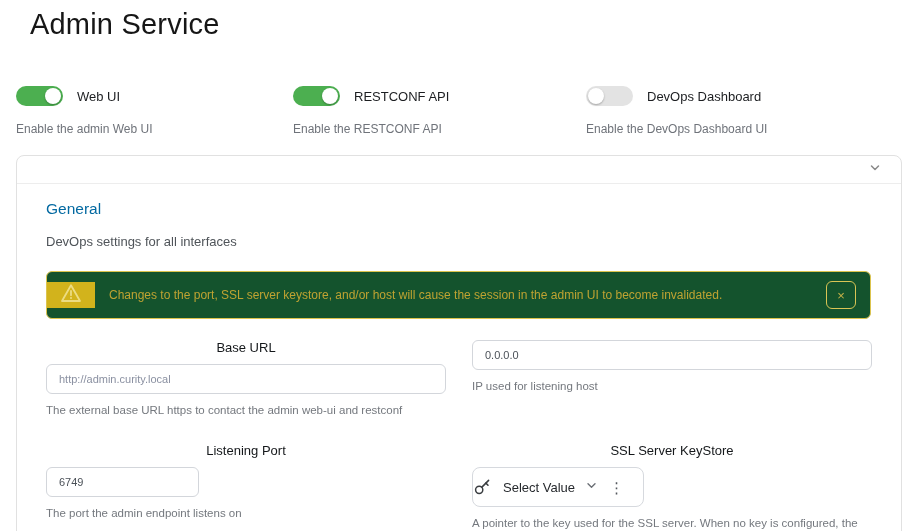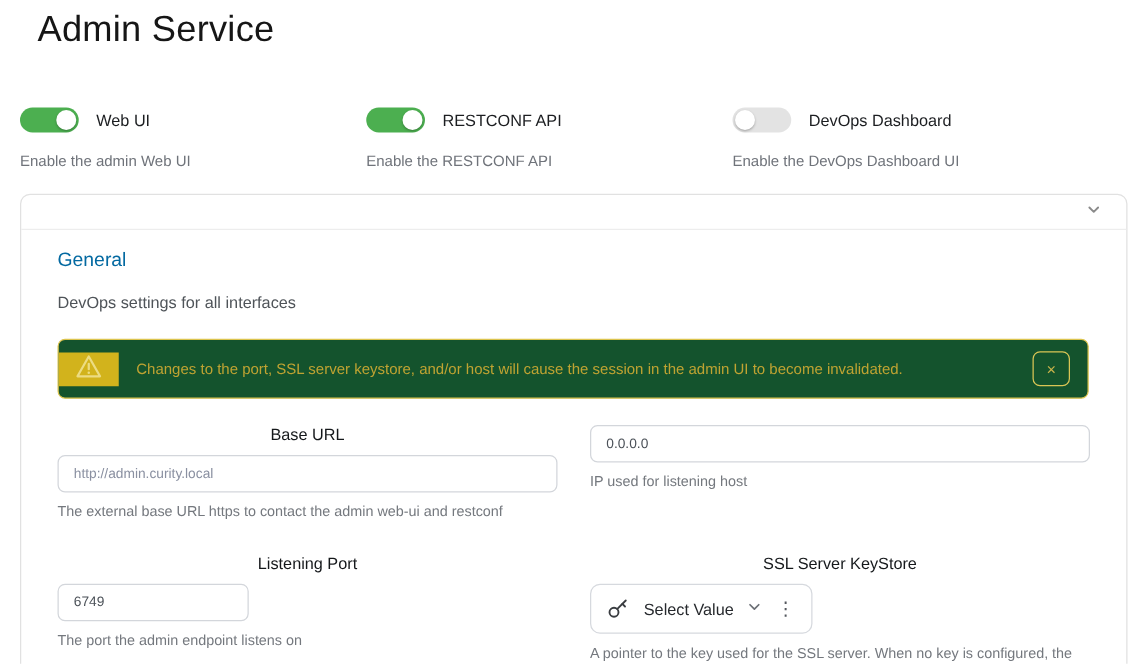--- a/index.html
+++ b/index.html
@@ -55,21 +55,21 @@
   .text-input { width:100%; height:30px; border:1px solid #d3d6db; border-radius:6px;
     padding:0 12px; font-size:11px; color:#4b5158; background:#fff;
     font-family:inherit; outline:none; }
   .text-input::placeholder { color:#8a90a1; opacity:1; }
   .port-input { width:153px; }
   .helper { margin-top:8px; font-size:11.5px; color:#74787e; line-height:1.5; }
 
   
   .select-btn { height:40px; min-width:172px; display:inline-flex; align-items:center;
     gap:10px; border:1px solid #d6d9de; border-radius:8px; background:#fff;
-    padding:0 12px; cursor:pointer; font-family:inherit; }
+    padding:0 0; cursor:pointer; font-family:inherit; }
   .select-label { font-size:13px; font-weight:500; color:#26292d; }
   .kebab-icon { color:#54585e; font-size:15px; line-height:1; padding:0 1px;
     cursor:pointer; }
 </style>
 </head>
 <body>
 
 <h1 class="page-title">Admin Service</h1>
 
 <div class="toggles">

